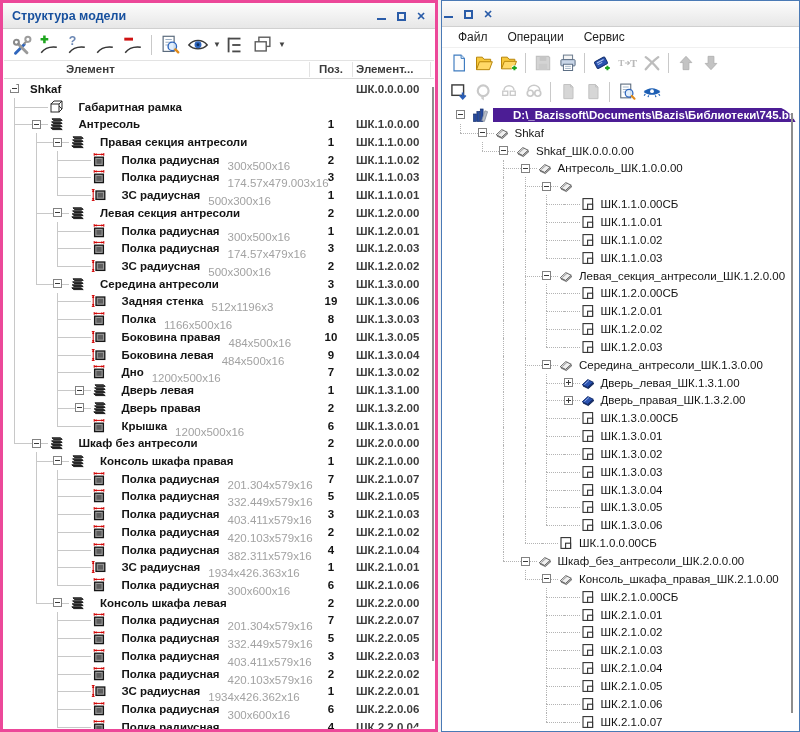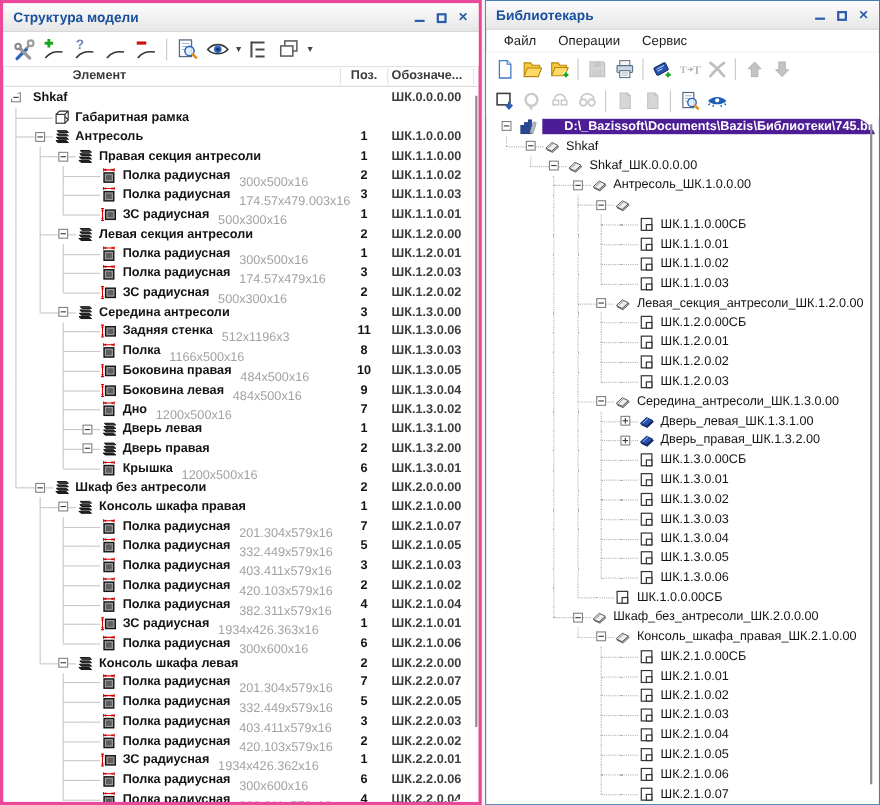--- a/index.html
+++ b/index.html
@@ -60,21 +60,21 @@
   .lv.t    { left:4px; top:0; height:50%; width:0; border-left-width:1px; }
   .lv.b    { left:4px; top:50%; bottom:0; width:0; border-left-width:1px; }
   .lv.h    { left:4px; right:0; top:50%; height:0; border-top-width:1px; }
   .lv.jh   { left:0; right:0; top:50%; height:0; border-top-width:1px; }
   .exp { position:absolute; left:0; top:50%; margin-top:-4.5px; width:9px; height:9px; background:#fff; border:1px solid #828282; z-index:2; cursor:pointer; }
   .exp::before { content:""; position:absolute; left:1px; right:1px; top:3px; height:1px; background:#3a3a3a; }
   .exp.plus::after { content:""; position:absolute; top:1px; bottom:1px; left:3px; width:1px; background:#3a3a3a; }
   .icell { width:16px; height:16px; flex:none; display:flex; align-items:center; justify-content:center; }
   .icell svg { width:16px; height:16px; }
 
-  #ltree .nm { margin-left:5px; font-weight:bold; color:#141414; }
+  #ltree .nm { margin-left:15px; font-weight:bold; color:#141414; }
   #ltree .nm.root { margin-left:4px; }
   #ltree .sz { margin-left:8px; color:#a2a2a2;margin-top:12px; }
   #ltree .pos  { position:absolute; left:308px; width:38px; text-align:center; font-weight:bold; color:#141414; }
   #ltree .code { position:absolute; left:352px; font-weight:bold; color:#3d3d3d; }
   #rtree .rlb { margin-left:5px; color:#141414; }
   #rtree .rlb.sel { background:#4c1d95; color:#fff; font-weight:bold; padding:1px 20px; }
 
   
   .vscroll-thumb { position:absolute; width:2px; background:#8d8d8d; cursor:pointer; }
   #lscroll { left:429px; top:84px; height:574px; }
@@ -182,21 +182,21 @@
               <rect x="7.5" y="3.5" width="12" height="10" fill="#fff" stroke="#5a5a5a" stroke-width="1.5"></rect>
               <rect x="3.5" y="8.5" width="12" height="10" fill="#fff" stroke="#5a5a5a" stroke-width="1.5"></rect>
             </svg>
           </span>
         </span>
         <span class="caret">▼</span>
       </div>
     <div id="lheader">
       <span class="h-el">Элемент</span>
       <span class="h-pos">Поз.</span>
-      <span class="h-des">Обозначе...</span>
+      <span class="h-des">Элемент...</span>
       <i style="left:305px"></i>
       <i style="left:348px"></i>
       <i style="left:426px"></i>
     </div>
     <div class="tree" id="ltree">
         <div class="trow">
           <span class="jc">
             <span class="exp minus"></span>
           </span>
           <span class="nm root">Shkaf</span>
@@ -542,21 +542,21 @@
                 <line x1="0.8" y1="13.4" x2="3.6" y2="13.4"></line>
               </g>
               <polygon points="2.2,2.6 1,5 3.4,5" fill="#d00000"></polygon>
               <polygon points="2.2,13.4 1,11 3.4,11" fill="#d00000"></polygon>
               <rect x="5" y="4" width="8.8" height="8.4" fill="#9a9a9a" stroke="#161616" stroke-width="1.3"></rect>
               <rect x="6.8" y="5.8" width="5.2" height="4.8" fill="#5e5e5e"></rect>
             </svg>
           </span>
           <span class="nm">Задняя стенка</span>
           <span class="sz">512x1196x3</span>
-          <span class="pos">11</span>
+          <span class="pos">19</span>
           <span class="code">ШК.1.3.0.06</span>
         </div>
         <div class="trow">
           <span class="gc">
             <i class="lv full"></i>
           </span>
           <span class="gc"></span>
           <span class="gc">
             <i class="lv t"></i>
             <i class="lv b"></i>
@@ -1251,21 +1251,20 @@
           <span class="sz">382.311x579x16</span>
           <span class="pos">4</span>
           <span class="code">ШК.2.2.0.04</span>
         </div>
       </div>
     <div class="vscroll-thumb" id="lscroll"></div>
   </div>
 
   <div class="panel" id="panel-right">
     <div class="titlebar">
-      <span class="title">Библиотекарь</span>
       <span class="wc">
         <span>
             <i class="glyph-min"></i>
           </span>
         <span>
             <i class="glyph-max"></i>
           </span>
         <span class="wc-close">✕</span>
       </span>
     </div>

